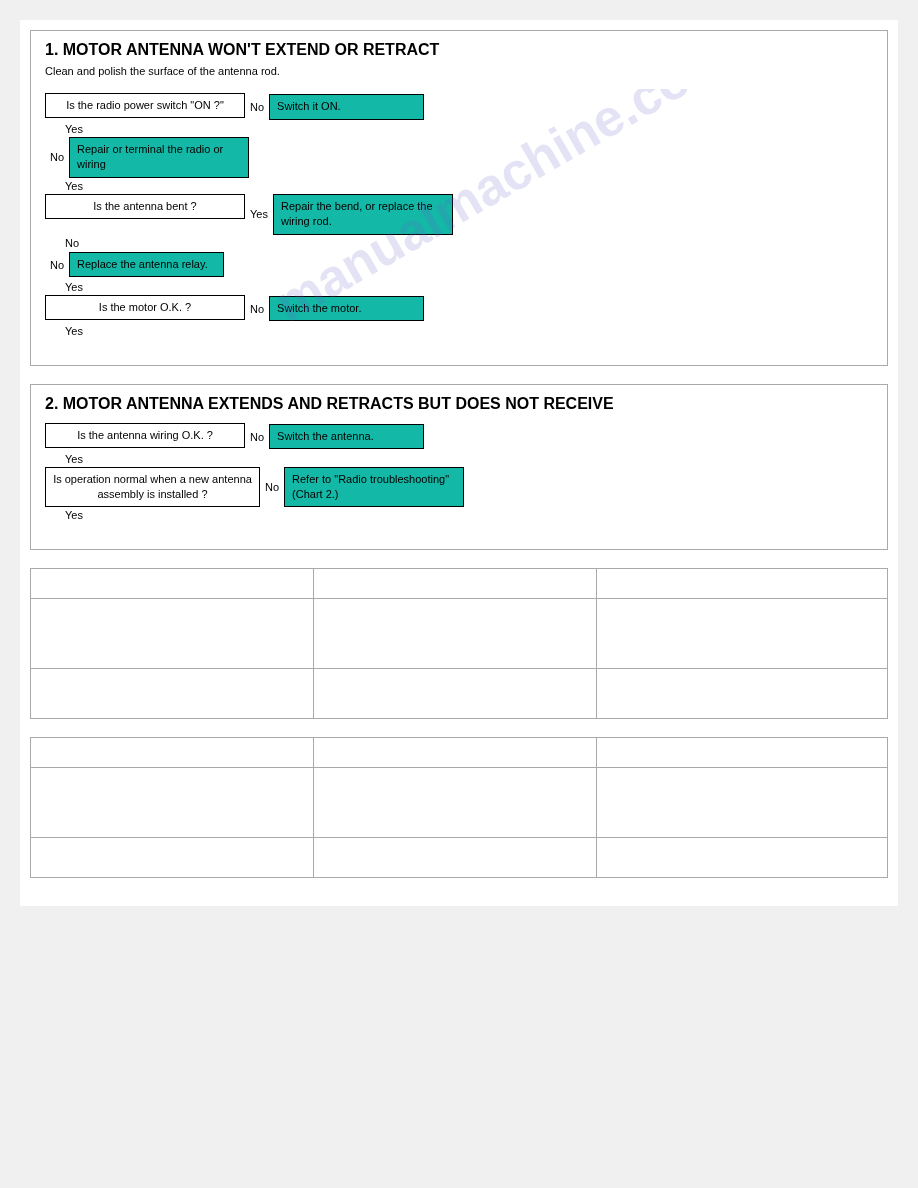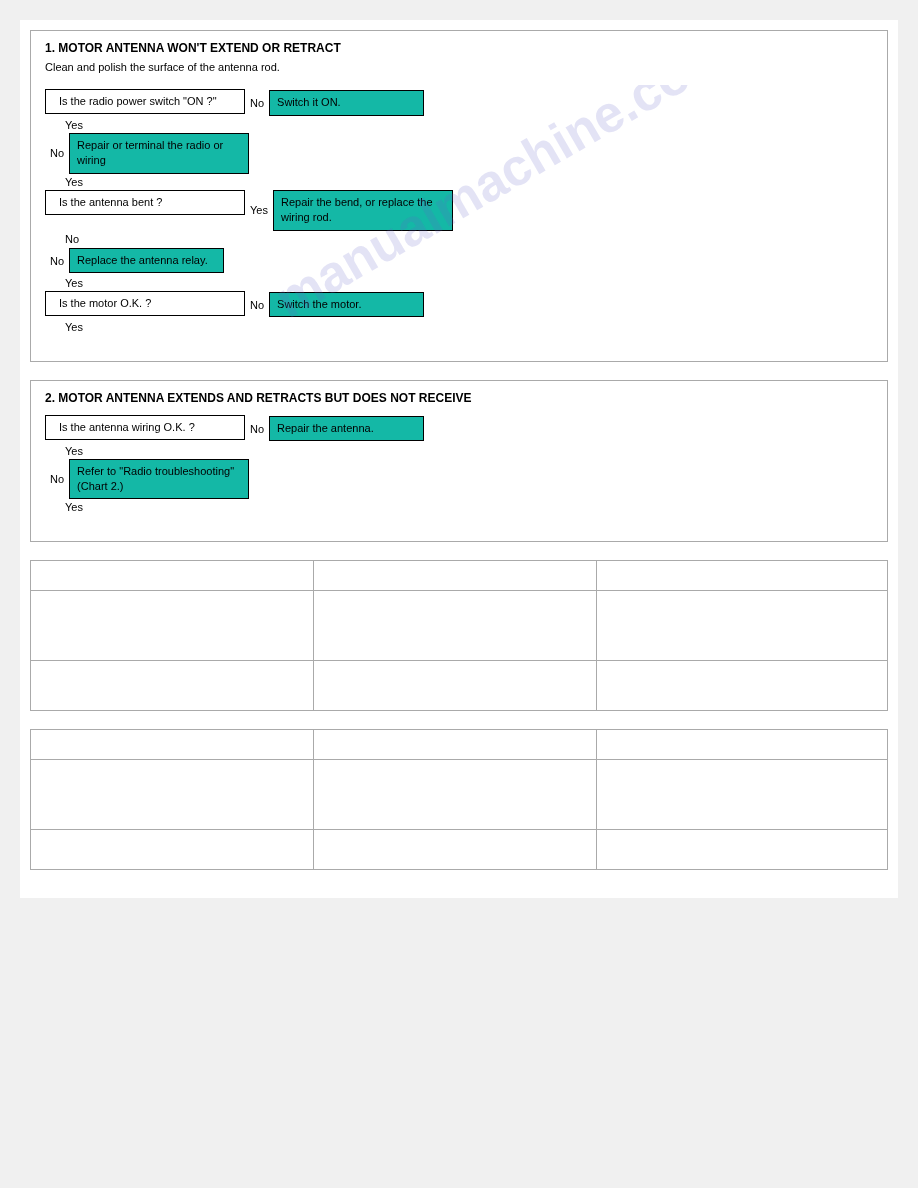--- a/index.html
+++ b/index.html
@@ -30,21 +30,21 @@
 
     
     .section-box {
       border: 1px solid #aaa;
       padding: 10px 14px 16px 14px;
       margin-bottom: 18px;
       position: relative;
     }
     .section-title {
       font-weight: bold;
-      font-size: 12px;
+      font-size: 16px;
       margin-bottom: 6px;
     }
     .section-subtitle {
       font-size: 11px;
       margin-bottom: 12px;
     }
 
     
     .empty-table {
       border: 1px solid #aaa;
@@ -67,26 +67,27 @@
       padding: 4px 0;
     }
     .fc-row {
       display: flex;
       align-items: flex-start;
       margin-bottom: 0;
       min-height: 28px;
     }
     .fc-box {
       border: 1px solid #000;
-      padding: 4px 13px;
+      padding: 4px 7px;
       font-size: 11px;
       line-height: 1.4;
       background: #fff;
       min-width: 200px;
       max-width: 215px;
+      text-align: center;
     }
     .fc-arrow-label {
       font-size: 11px;
       padding: 0 5px;
       align-self: center;
     }
     .fc-result-box {
       border: 1px solid #000;
       padding: 4px 7px;
       font-size: 11px;
@@ -152,25 +153,26 @@
   </div>
 
   <div class="section-box">
     <div class="section-title">2.  MOTOR ANTENNA EXTENDS AND RETRACTS BUT DOES NOT RECEIVE</div>
 
     <div class="fc watermark-wrapper">
 
       <div class="fc-row">
         <div class="fc-box">Is the antenna wiring O.K. ?</div>
         <div class="fc-arrow-label">No</div>
-        <div class="fc-result-box">Repair the antenna.</div>
-      </div>
-      <div style="padding-left:20px; font-size:11px; margin: 2px 0 2px 0;">Yes</div>
-
-      <div class="fc-row">
+        <div class="fc-result-box">Switch the antenna.</div>
+      </div>
+      <div style="padding-left:20px; font-size:11px; margin: 2px 0 2px 0;">Yes</div>
+
+      <div class="fc-row">
+        <div class="fc-box">Is operation normal when a new antenna assembly is installed ?</div>
         <div class="fc-arrow-label">No</div>
         <div class="fc-result-box">Refer to "Radio troubleshooting" (Chart 2.)</div>
       </div>
       <div style="padding-left:20px; font-size:11px; margin: 2px 0 8px 0;">Yes</div>
 
     </div>
   </div>
 
   <div style="margin-bottom:18px;">
     <table class="empty-table">

